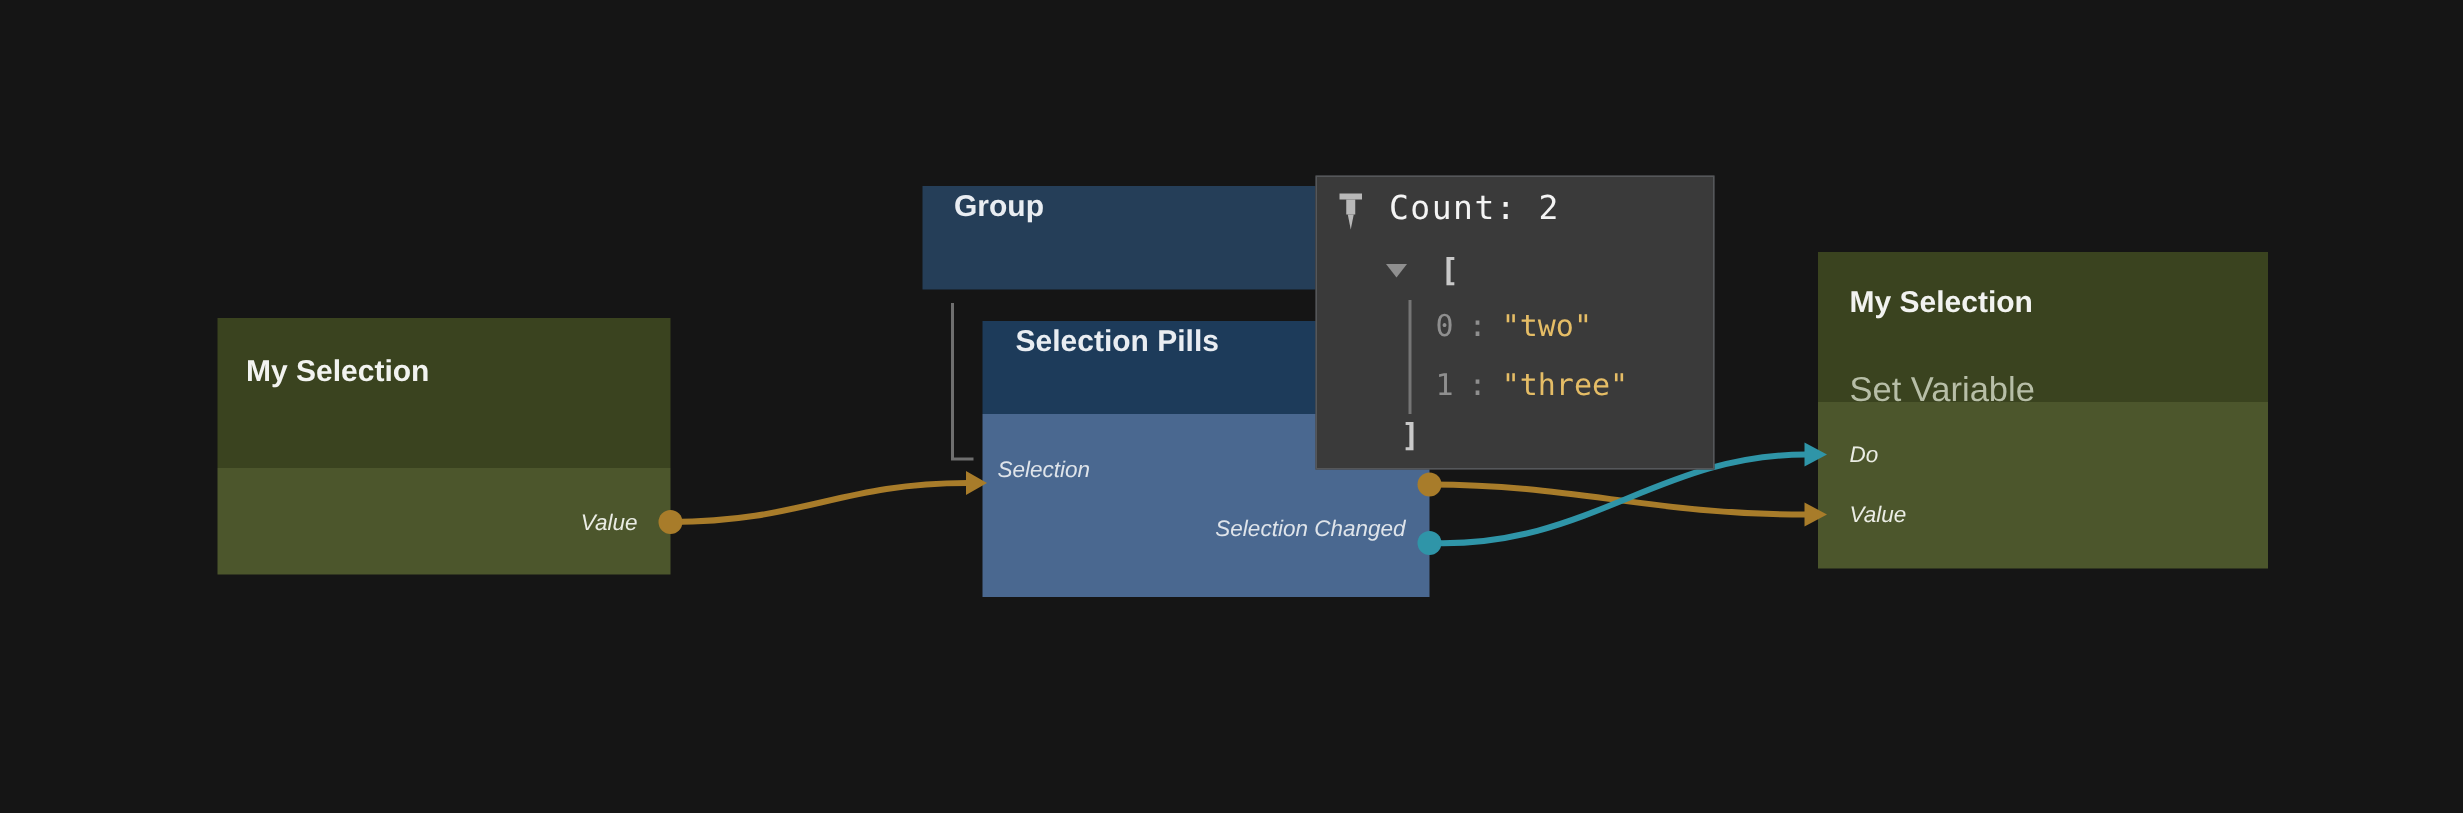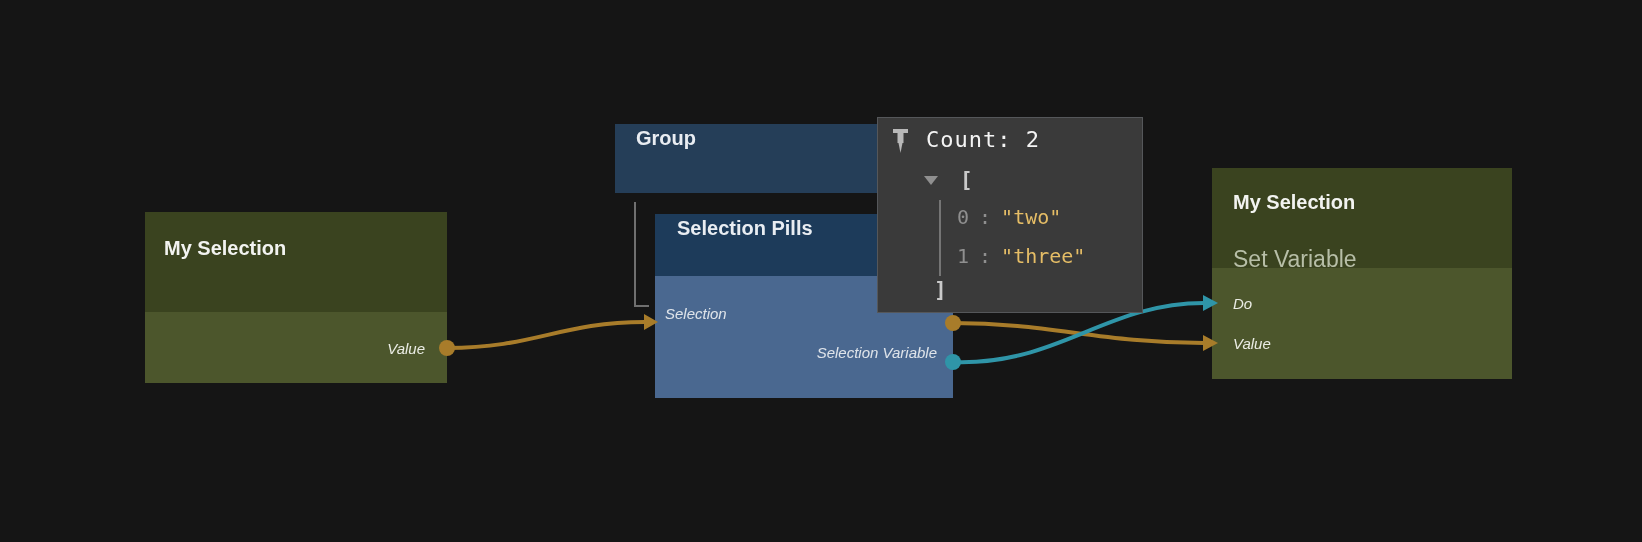--- a/index.html
+++ b/index.html
@@ -153,21 +153,21 @@
 
   <div class="node pills" style="left:655px; top:214px; width:298px; height:184px;">
     <div class="node-header hdr-center" style="height:62px; padding-left:22px;">
       <div class="node-title">Selection Pills</div>
     </div>
     <div class="node-body">
       <div class="port-row" style="top:26px; left:10px;">
         <span>Selection</span>
       </div>
       <div class="port-row" style="top:65px; right:16px;">
-        <span>Selection Variable</span>
+        <span>Selection Changed</span>
       </div>
     </div>
   </div>
 
   <div class="node olive" style="left:1212px; top:168px; width:300px; height:211px;">
     <div class="node-header hdr-pad" style="height:100px; padding-left:21px; padding-top:20px;">
       <div class="node-title">My Selection</div>
       <div class="node-subtitle">Set Variable</div>
     </div>
     <div class="node-body">

